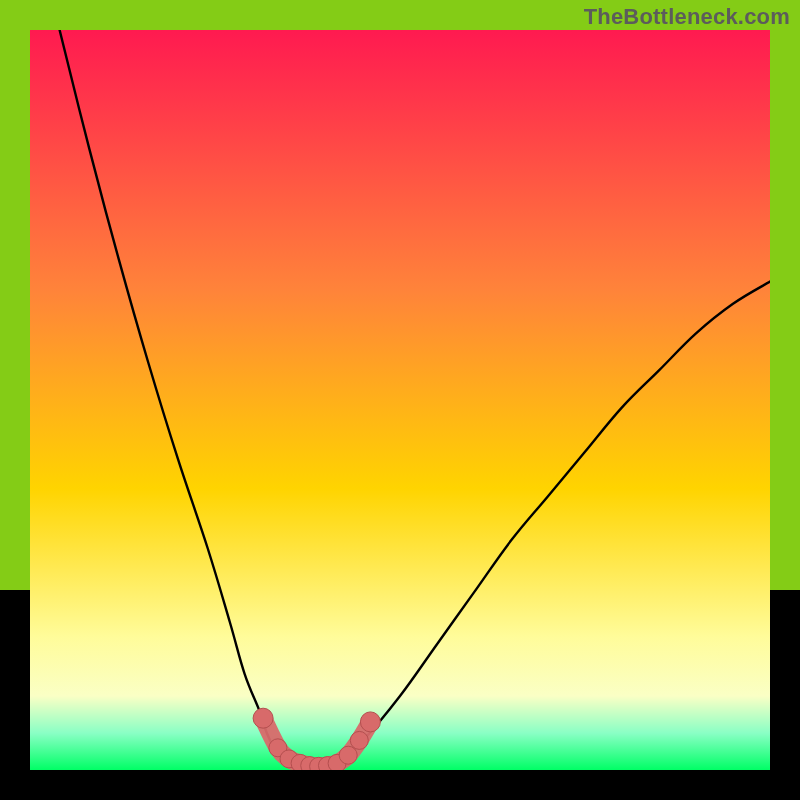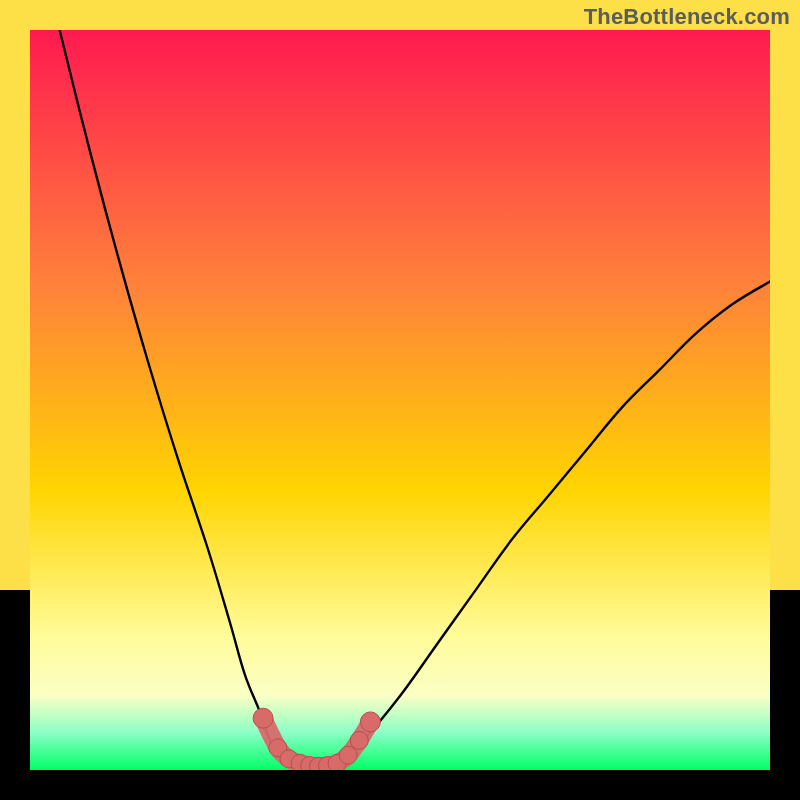--- a/index.html
+++ b/index.html
@@ -9,21 +9,21 @@
     height: 800px;
     overflow: hidden;
     background: #000;
   }
   .frame {
     position: absolute;
     left: 0;
     top: 0;
     width: 800px;
     height: 590px;
-    background: #fde047;
+    background: #84cc16;
   }
   .plot {
     position: absolute;
     left: 30px;
     top: 30px;
     width: 740px;
     height: 740px;
     background: #fff;
   }
   .watermark {

